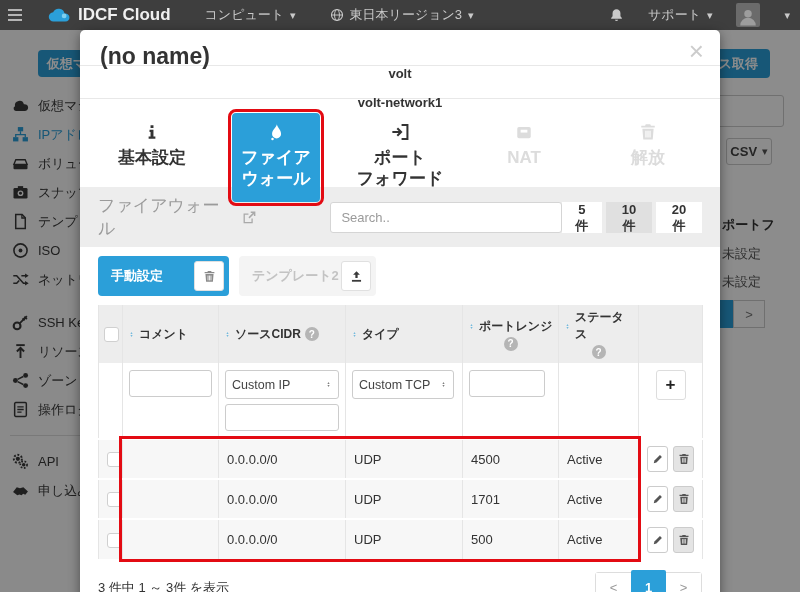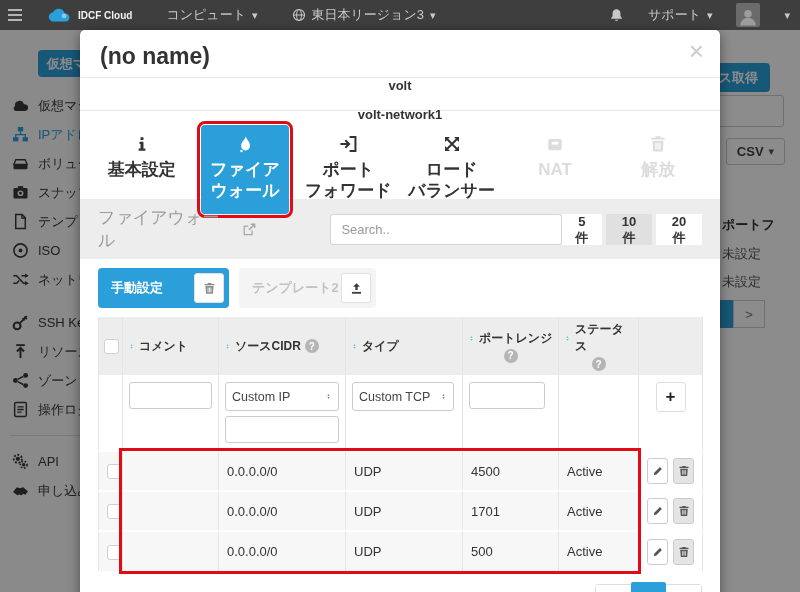--- a/index.html
+++ b/index.html
@@ -4,50 +4,50 @@
 <style>
   * { box-sizing: border-box; margin: 0; padding: 0; }
   html,body { width:800px; height:592px; overflow:hidden; }
   body { font-family:"Liberation Sans","DejaVu Sans",sans-serif; background:#fff; position:relative; font-size:13px; color:#333; }
   svg { display:block; }
 
   
   .navbar { position:absolute; left:0; top:0; width:800px; height:30px; background:#3e3e3e; display:flex; align-items:center; z-index:6; color:#c9c9c9; }
   .nav-burger { width:30px; display:flex; flex-direction:column; gap:3px; align-items:center; cursor:pointer; }
   .nav-burger i { display:block; width:14px; height:2px; background:#b5b5b5; }
-  .nav-brand { display:flex; align-items:center; gap:6px; margin-left:18px; color:#f0f0f0; font-weight:bold; font-size:10px; }
+  .nav-brand { display:flex; align-items:center; gap:6px; margin-left:18px; color:#f0f0f0; font-weight:bold; font-size:17px; }
   .nav-item { display:flex; align-items:center; gap:6px; margin-left:34px; font-size:13px; cursor:pointer; }
   .caret { font-size:11px; color:#c9c9c9; }
   .nav-right { margin-left:auto; display:flex; align-items:center; gap:24px; padding-right:10px; }
   .avatar { width:24px; height:24px; background:#6b6b6b; border-radius:2px; display:flex; align-items:flex-end; justify-content:center; overflow:hidden; }
 
   
   .sidebar { position:absolute; left:0; top:30px; width:100px; height:562px; background:#fbfbfb; z-index:1; }
   .sb-create { margin:20px 0 14px 38px; width:70px; height:27px; background:#2b9fd9; border-radius:4px; color:#fff; font-weight:bold; font-size:13px; display:flex; align-items:center; justify-content:center; white-space:nowrap; }
   .sb-item { display:flex; align-items:center; gap:9px; height:29px; padding-left:12px; color:#3a3a3a; cursor:pointer; white-space:nowrap; }
   .sb-item .ic { width:17px; height:17px; color:#3a3a3a; flex:none; }
   .sb-item.active { color:#2b9fd9; } .sb-item.active .ic { color:#2b9fd9; }
   .sb-gap { height:14px; } .sb-divider { height:1px; background:#ddd; margin:11px 10px 11px 10px; }
 
   
   .bgfrag { position:absolute; z-index:1; }
-  .bg-acquire { left:688px; top:63px; width:82px; height:29px; background:#2b9fd9; border-radius:4px; color:#fff; font-weight:bold; display:flex; align-items:center; justify-content:flex-end; padding-right:12px; }
+  .bg-acquire { left:688px; top:49px; width:82px; height:29px; background:#2b9fd9; border-radius:4px; color:#fff; font-weight:bold; display:flex; align-items:center; justify-content:flex-end; padding-right:12px; }
   .bg-input { left:710px; top:95px; width:74px; height:32px; background:#fff; border:1px solid #ccc; border-radius:3px; }
-  .bg-csv { left:726px; top:138px; width:59px; height:27px; background:#fff; border:1px solid #ccc; border-radius:3px; display:flex; align-items:center; justify-content:center; gap:5px; font-weight:bold; color:#444; }
+  .bg-csv { left:726px; top:138px; width:46px; height:27px; background:#fff; border:1px solid #ccc; border-radius:3px; display:flex; align-items:center; justify-content:center; gap:5px; font-weight:bold; color:#444; }
   .bg-colhead { left:722px; top:216px; font-weight:bold; color:#333; }
   .bg-cell1 { left:722px; top:245px; color:#555; }
   .bg-cell2 { left:722px; top:273px; color:#555; }
   .bg-pgcur { left:710px; top:300px; width:23px; height:28px; background:#2b9fd9; }
   .bg-pgnext { left:733px; top:300px; width:32px; height:28px; background:#fff; border:1px solid #ccc; color:#777; display:flex; align-items:center; justify-content:center; }
 
   
   .backdrop { position:absolute; left:0; top:30px; width:800px; height:562px; background:rgba(0,0,0,0.45); z-index:5; }
   .modal { position:absolute; left:80px; top:30px; width:640px; height:578px; background:#fff; border-radius:5px 5px 0 0; box-shadow:0 3px 12px rgba(0,0,0,.45); z-index:10; }
 
-  .m-header { position:relative; height:48px; padding:13px 20px 0; border-bottom:1px solid #e8e8e8; }
+  .m-header { position:relative; height:36px; padding:13px 20px 0; border-bottom:1px solid #e8e8e8; }
   .m-title { font-size:23px; font-weight:bold; color:#333; }
   .m-close { position:absolute; right:16px; top:8px; font-size:26px; color:#ccc; cursor:pointer; line-height:1; font-weight:300; }
 
   .m-sub { height:33px; display:flex; align-items:center; gap:14px; padding:0 20px; border-bottom:1px solid #e8e8e8; font-weight:bold;flex-direction:column; }
   .pix { height:13px; border-radius:1px;
          background-image:repeating-linear-gradient(90deg,#2e7d32 0 5px,#4caf50 5px 10px,#388e3c 10px 14px,#66bb6a 14px 19px),
                           repeating-linear-gradient(0deg,rgba(255,255,255,.45) 0 3px,rgba(0,0,0,0) 3px 7px); }
   .pix1 { width:30px; margin-left:8px; } .pix2 { width:74px; } .pix3 { width:42px; }
 
   
@@ -404,26 +404,20 @@
           </svg>
         <div class="lbl"><span>ファイア</span><br><span>ウォール</span></div>
       </span>
     </div>
     <div class="tab plain">
       <svg class="ic">
           <use href="#i-signin"></use>
         </svg>
       <div class="lbl"><span>ポート</span><br><span>フォワード</span></div>
     </div>
-    <div class="tab plain">
-      <svg class="ic">
-          <use href="#i-arrowsalt"></use>
-        </svg>
-      <div class="lbl"><span>ロード</span><br><span>バランサー</span></div>
-    </div>
     <div class="tab plain disabled">
       <svg class="ic">
           <use href="#i-natbox"></use>
         </svg>
       <div class="lbl"><span>NAT</span><br><span></span></div>
     </div>
     <div class="tab plain disabled">
       <svg class="ic">
           <use href="#i-trash"></use>
         </svg>

